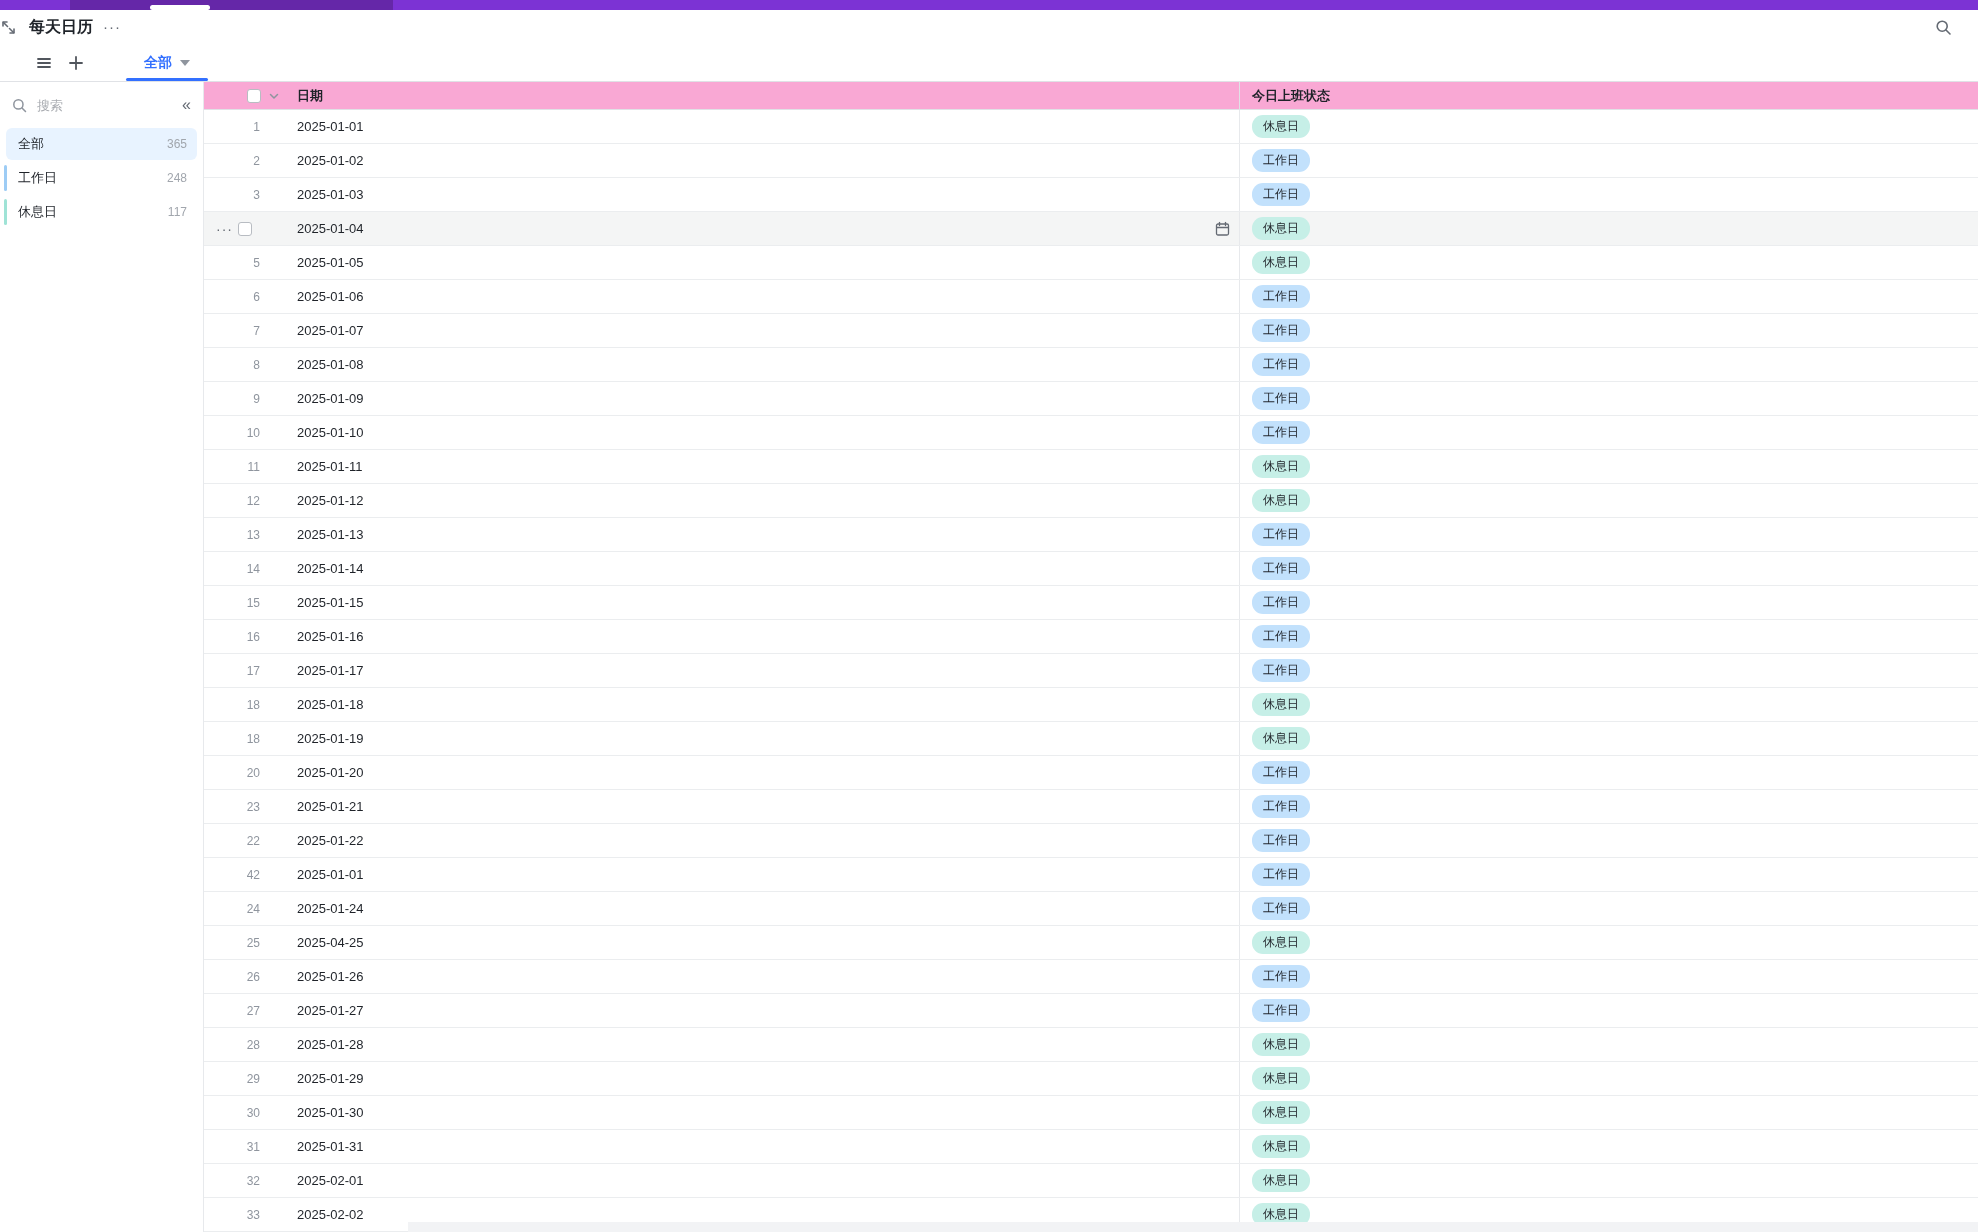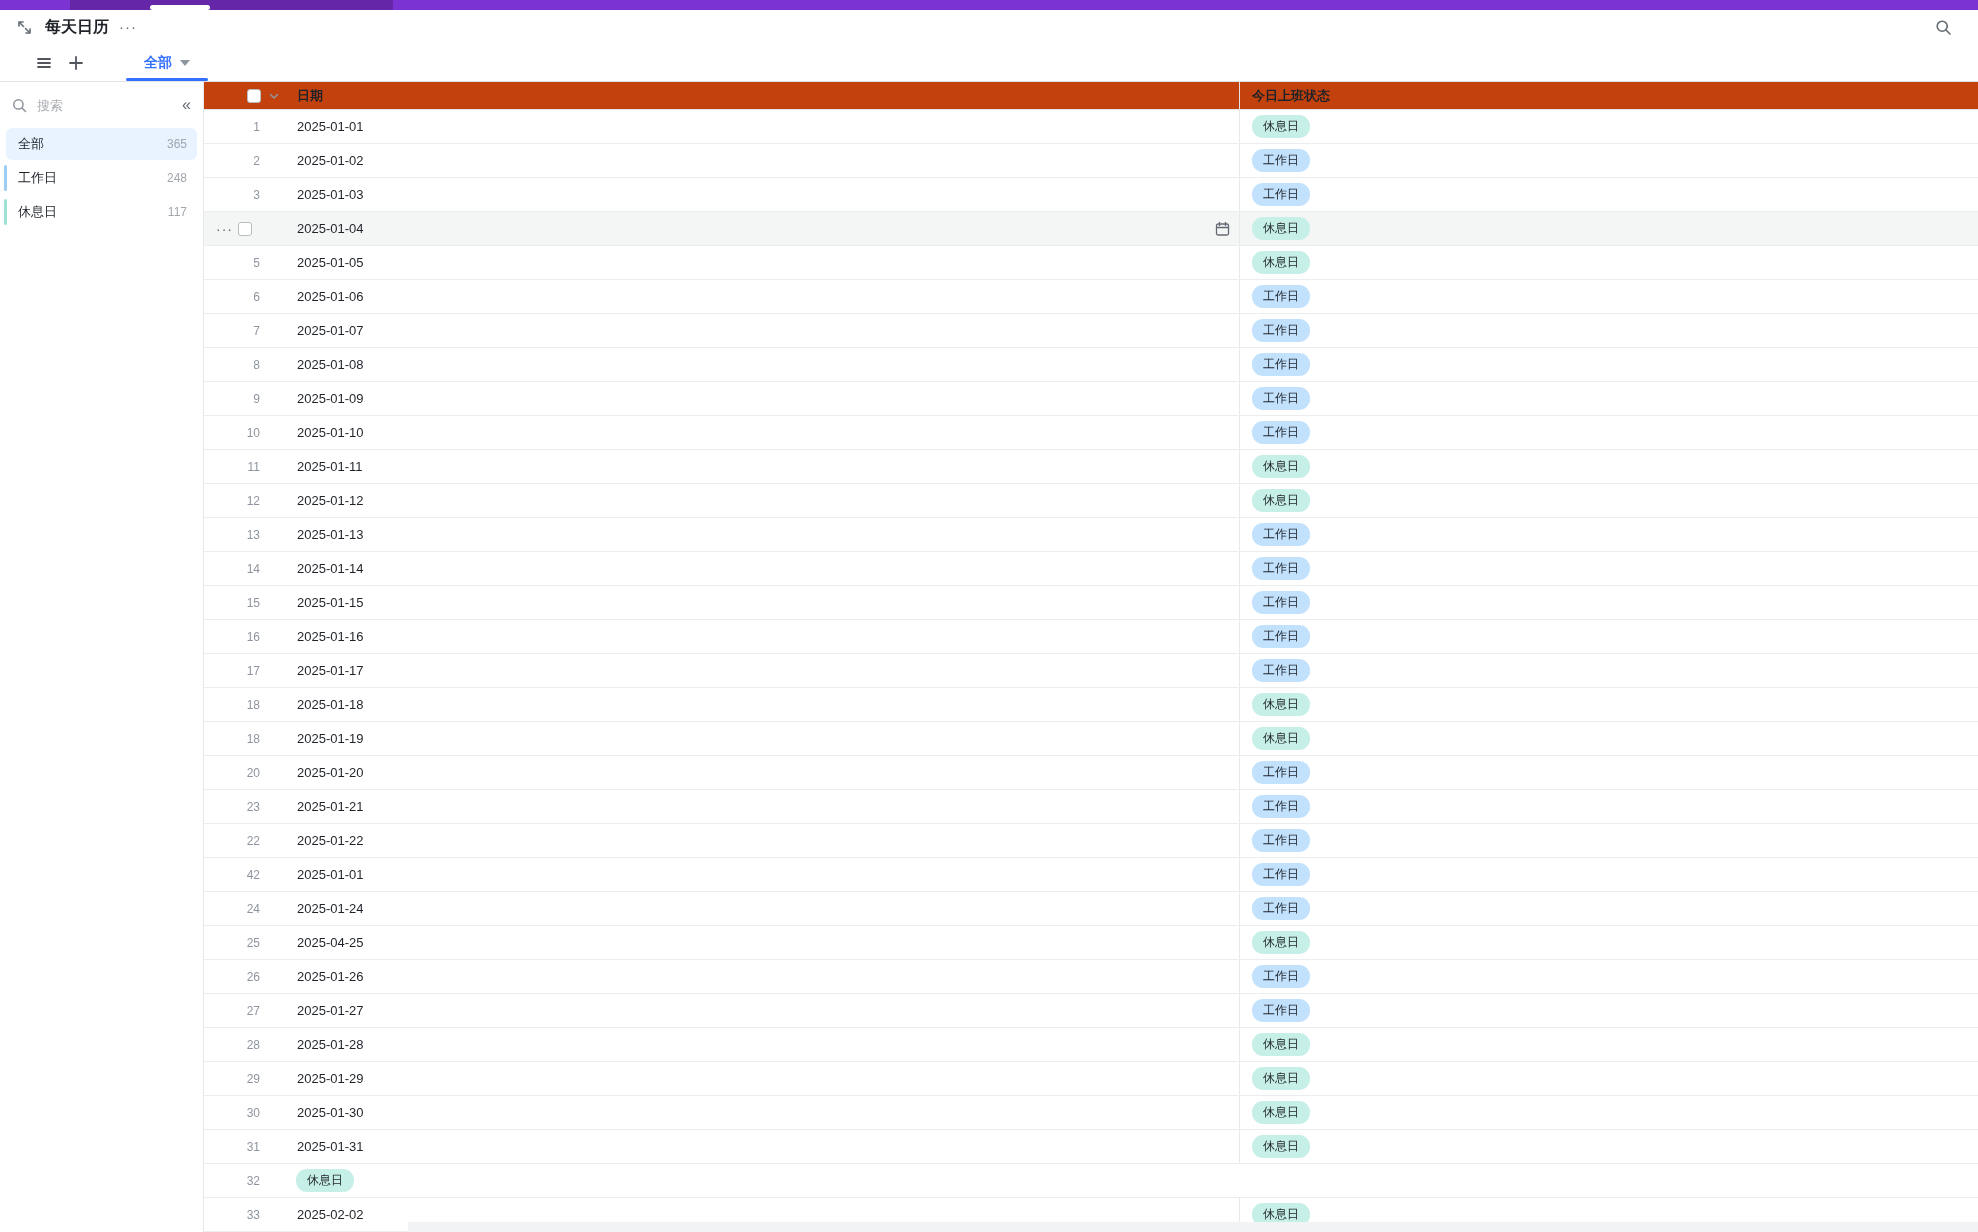--- a/index.html
+++ b/index.html
@@ -5,21 +5,21 @@
   * { margin:0; padding:0; box-sizing:border-box; }
   html,body { width:1978px; height:1232px; overflow:hidden; background:#fff;
               font-family:"Liberation Sans","DejaVu Sans",sans-serif; color:#1f2329; }
 
   
   .topbar { position:relative; height:10px; background:#7c33d4; }
   .topbar-active { position:absolute; left:70px; top:0; width:323px; height:10px; background:#6527a8; }
   .topbar-dash { position:absolute; left:150px; top:5px; width:60px; height:5px; border-radius:3px; background:#fff; }
 
   
-  .titlebar { height:34px; display:flex; align-items:center; padding-left:16px; position:relative; }
+  .titlebar { height:34px; display:flex; align-items:center; position:relative; }
   .expand-ic { width:17px; height:17px; margin-right:12px; cursor:pointer; }
   .doc-title { font-size:16px; font-weight:bold; }
   .more-dots { margin-left:10px; color:#646a73; font-size:15px; letter-spacing:1px; cursor:pointer; line-height:10px; }
   .global-search { position:absolute; right:26px; top:9px; width:17px; height:17px; cursor:pointer; }
 
   
   .toolbar { height:38px; display:flex; align-items:center; padding-left:36px; border-bottom:1px solid #e0e2e6; position:relative; }
   .tb-ic { width:16px; height:16px; margin-right:16px; cursor:pointer; }
   .view-tab { position:relative; height:100%; display:flex; align-items:center; margin-left:40px; padding:0 4px; cursor:pointer; }
   .view-tab .lbl { color:#3370ff; font-size:14px; font-weight:bold; }
@@ -39,21 +39,21 @@
   .search-input::placeholder { color:#a8abb0; }
   .collapse-ic { color:#646a73; font-size:16px; cursor:pointer; padding:0 2px; flex:none; }
   .nav-item { position:relative; height:32px; margin:2px 6px 2px 6px; border-radius:6px;
               display:flex; align-items:center; padding:0 10px 0 12px; font-size:13px; cursor:pointer; }
   .nav-item.selected { background:#e8f3ff; }
   .nav-item .bar { position:absolute; left:-2px; top:3px; width:3px; height:26px; border-radius:2px; }
   .nav-item .cnt { margin-left:auto; color:#a1a6ad; font-size:12px; }
 
   
   .table { flex:1; position:relative; overflow:hidden; }
-  .thead { height:28px; background:#c2410c; border-bottom:1px solid #e0e2e6; display:flex; align-items:center;
+  .thead { height:28px; background:#f9a8d4; border-bottom:1px solid #e0e2e6; display:flex; align-items:center;
            font-size:13px; font-weight:bold; }
   .gutter { width:80px; flex:none; display:flex; align-items:center; height:100%; }
   .cell-date { width:956px; flex:none; padding-left:13px; border-right:1px solid #e7e9ec; height:100%;
                display:flex; align-items:center; position:relative; }
   .cell-status { flex:1; padding-left:12px; height:100%; display:flex; align-items:center; }
   .thead .cell-date { border-right:1px solid #e0e2e6; }
   .cbx { width:14px; height:14px; border:1px solid #b8bcc2; border-radius:3px; background:#fff; cursor:pointer; }
   .thead .cbx { margin-left:43px; }
   .chev { width:12px; height:12px; margin-left:7px; cursor:pointer; }
 
@@ -535,20 +535,23 @@
           </div>
     <div class="cell-status">
       <span class="badge" style="background: rgb(198, 239, 231);">休息日</span>
     </div>
   </div>
 
   <div class="trow">
     <div class="gutter">
             <span class="rownum">32</span>
           </div>
+    <div class="cell-date">
+            <span class="date-txt">2025-02-01</span>
+          </div>
     <div class="cell-status">
       <span class="badge" style="background: rgb(198, 239, 231);">休息日</span>
     </div>
   </div>
 
   <div class="trow">
     <div class="gutter">
             <span class="rownum">33</span>
           </div>
     <div class="cell-date">

